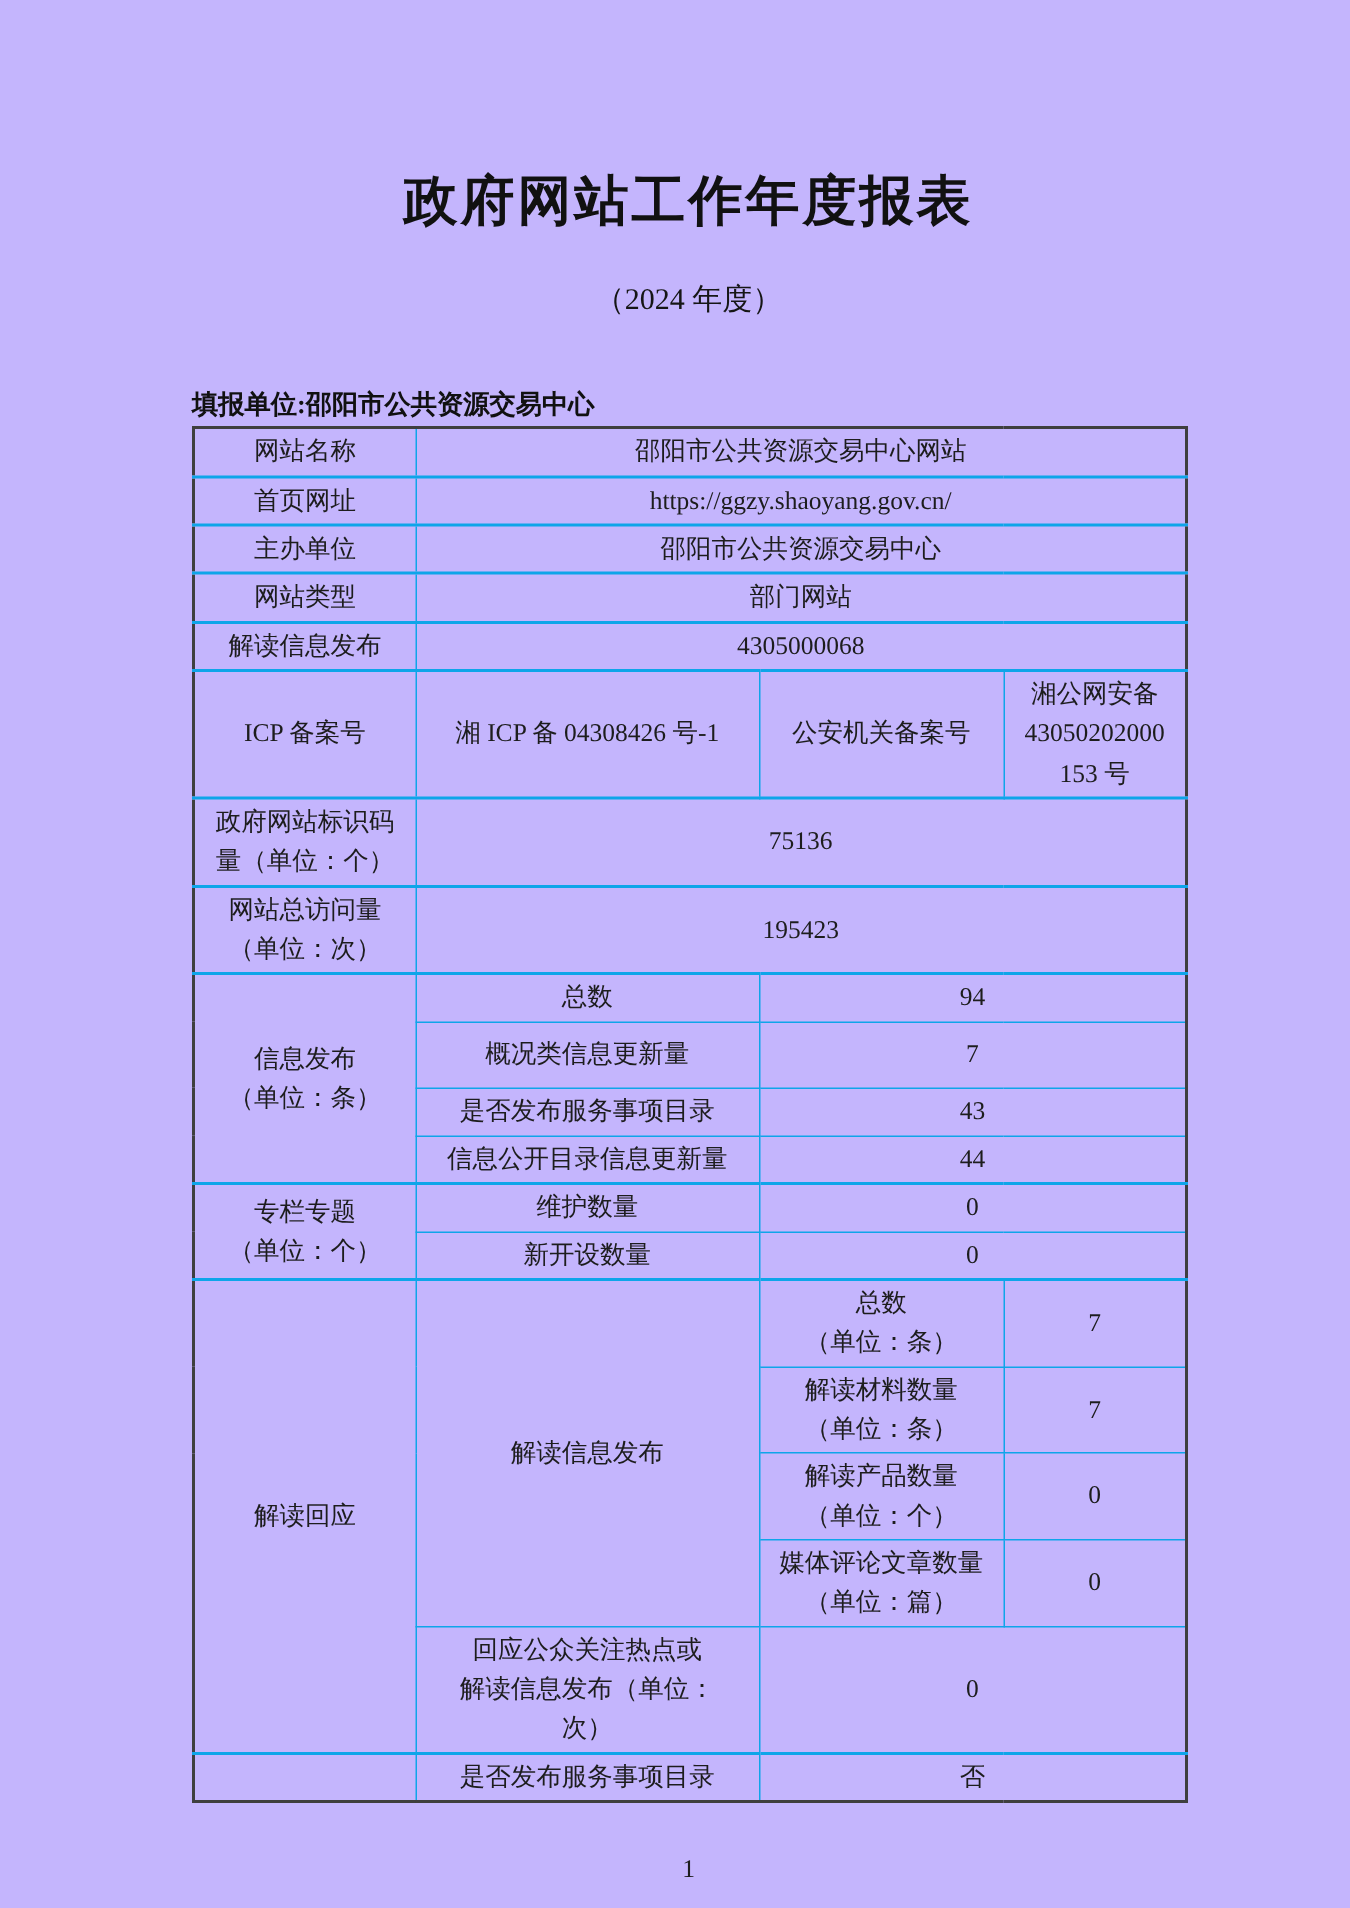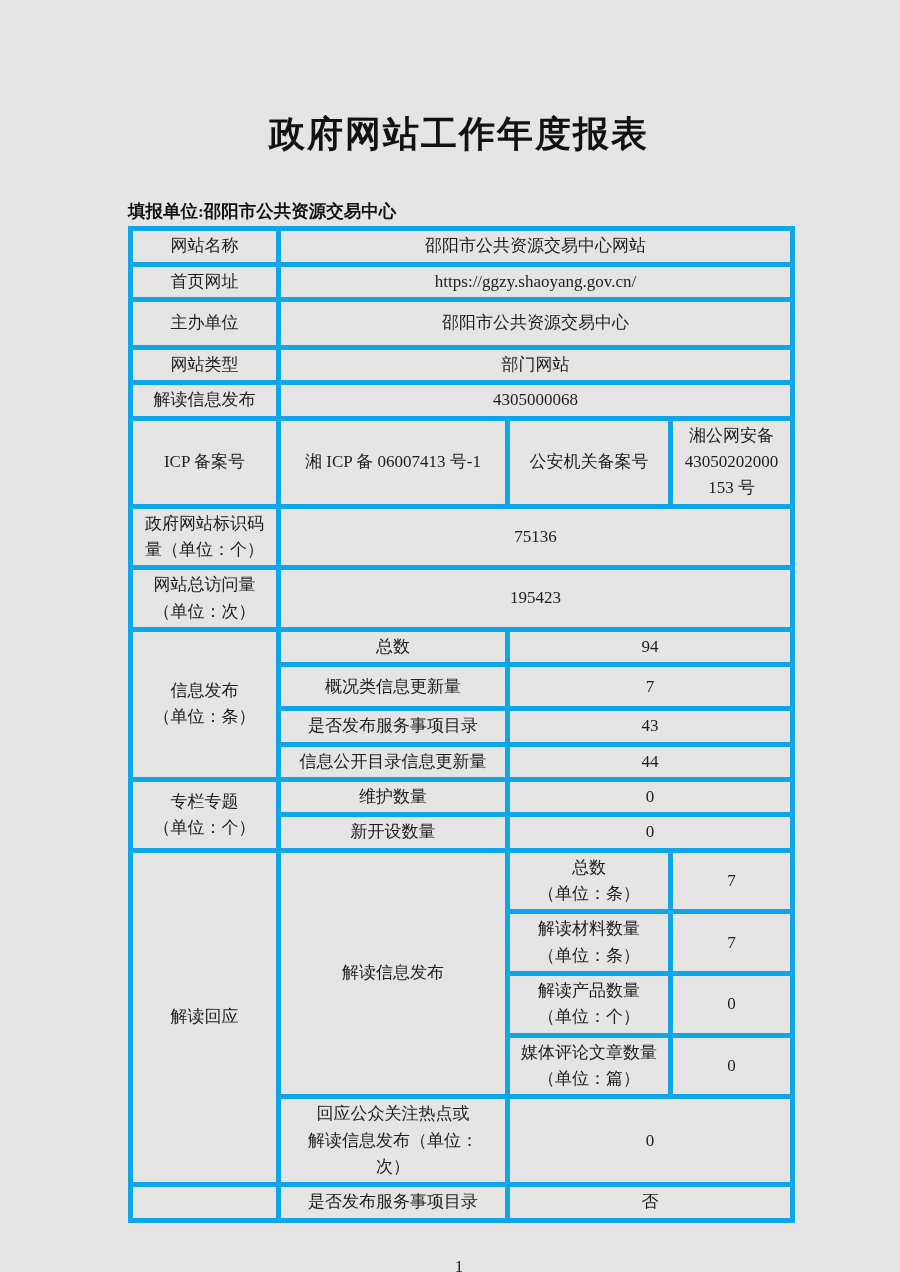--- a/index.html
+++ b/index.html
@@ -1,20 +1,20 @@
 <!DOCTYPE html>
 <html><head>
 <meta charset="utf-8">
 <style>
   html, body { margin: 0; padding: 0; background: #ffffff; }
   .page {
     position: relative;
     width: 900px;
     height: 1272px;
-    background: #e5e5e5;
+    background: #c4b5fd;
     font-family: "Liberation Serif", "DejaVu Serif", serif;
     color: #1d1d1d;
     overflow: hidden;
   }
   .content {
     margin-left: 128px;
     width: 662px;
     padding-top: 112px;
   }
   .doc-title {
@@ -39,21 +39,21 @@
     color: #111;
     margin-bottom: 3px;
   }
   table.report {
     border-collapse: collapse;
     table-layout: fixed;
     width: 662px;
     border: 2px solid #3f3f3f;
   }
   table.report td {
-    border: 5px solid #0ea5e9;
+    border: 1px solid #0ea5e9;
     text-align: center;
     vertical-align: middle;
     font-size: 17px;
     line-height: 1.55;
     padding: 2px 6px;
     color: #1d1d1d;
     overflow: hidden;
   }
   tr.gt td { border-top-width: 2px; }
   .pre { white-space: pre-line; }
@@ -66,53 +66,54 @@
     color: #1d1d1d;
   }
 </style>
 </head>
 <body>
 
 <div class="page">
   <div class="content">
 
     <div class="doc-title">政府网站工作年度报表</div>
+    <div class="doc-subtitle">（2024 年度）</div>
     <div class="unit-line">填报单位:邵阳市公共资源交易中心</div>
 
     <table class="report">
       <colgroup>
         <col style="width:148px">
         <col style="width:229px">
         <col style="width:163px">
         <col style="width:122px">
       </colgroup>
       <tbody>
         <tr style="height:31px">
           <td>网站名称</td>
           <td colspan="3">邵阳市公共资源交易中心网站</td>
         </tr>
         <tr class="gt" style="height:31px">
           <td>首页网址</td>
           <td colspan="3">https://ggzy.shaoyang.gov.cn/</td>
         </tr>
-        <tr class="gt" style="height:48px">
+        <tr class="gt" style="height:32px">
           <td>主办单位</td>
           <td colspan="3">邵阳市公共资源交易中心</td>
         </tr>
         <tr class="gt" style="height:31px">
           <td>网站类型</td>
           <td colspan="3">部门网站</td>
         </tr>
         <tr class="gt" style="height:32px">
           <td>解读信息发布</td>
           <td colspan="3">4305000068</td>
         </tr>
         <tr class="gt" style="height:84px">
           <td>ICP 备案号</td>
-          <td>湘 ICP 备 06007413 号-1</td>
+          <td>湘 ICP 备 04308426 号-1</td>
           <td>公安机关备案号</td>
           <td class="pre break">湘公网安备
 43050202000
 153 号</td>
         </tr>
         <tr class="gt" style="height:53px">
           <td class="pre">政府网站标识码
 量（单位：个）</td>
           <td colspan="3">75136</td>
         </tr>

